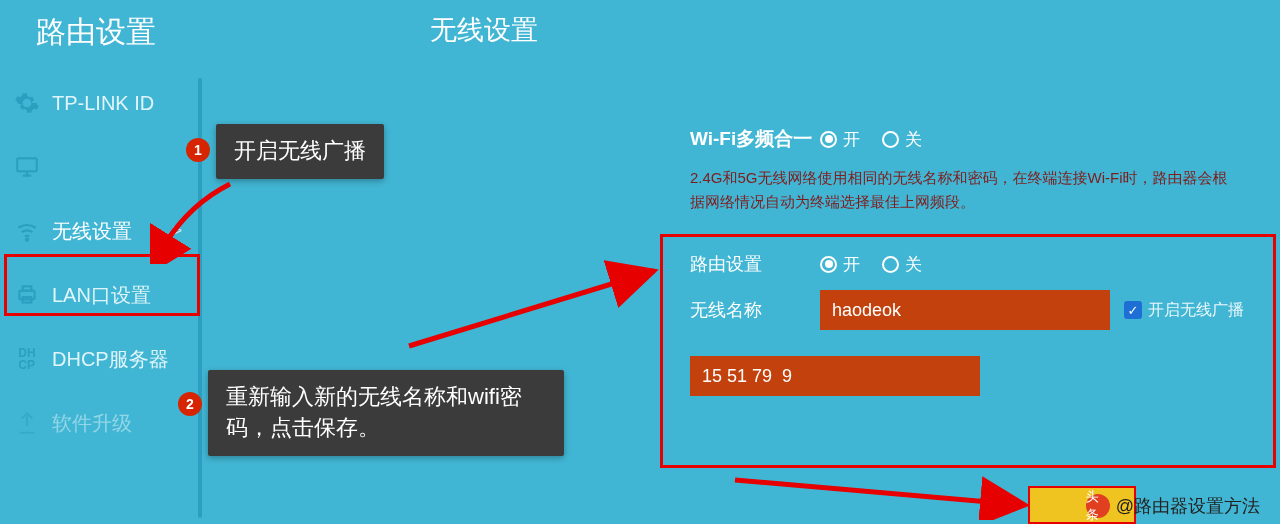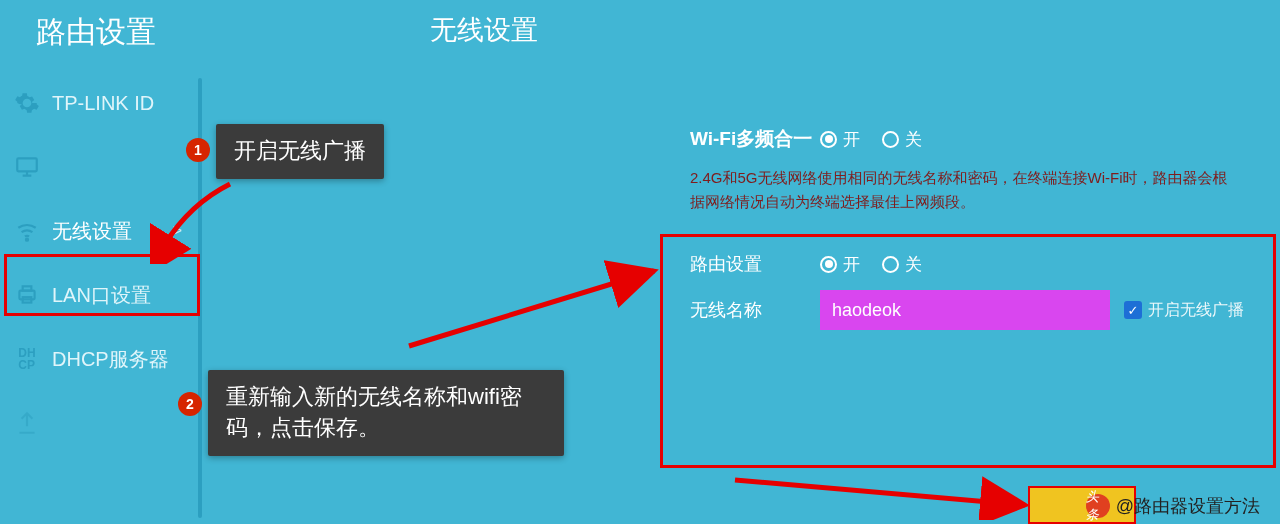--- a/index.html
+++ b/index.html
@@ -107,21 +107,21 @@
 }
 .hint {
   font-size: 15px;
   color: #7f1d1d;
   line-height: 1.6;
   max-width: 540px;
 }
 .input {
   width: 290px;
   height: 40px;
-  background: #d946ef;
+  background: #c2410c;
   border: none;
   color: #fff;
   font-size: 18px;
   padding: 0 12px;
   outline: none;
 }
 .chk {
   display: inline-flex;
   align-items: center;
   margin-left: 14px;
@@ -192,21 +192,20 @@
 .watermark .wm-icon {
   width: 24px; height: 24px;
   border-radius: 50%;
   background: #e04020;
   margin-right: 6px;
   display: inline-flex;
   align-items: center;
   justify-content: center;
   color: #fff;
   font-size: 13px;
-  font-style: italic;
 }
 </style>
 </head>
 <body>
 
 <div class="sidebar">
   <div class="sidebar-title">路由设置</div>
 
   <div class="nav-item">
     <span class="icon">
@@ -252,20 +251,21 @@
     <span class="icon" style="color:#2c9fc0;font-size:12px;font-weight:700;line-height:1;">DH<br>CP</span>
     <span class="label">DHCP服务器</span>
   </div>
 
   <div class="nav-item" style="opacity:.5;">
     <span class="icon">
       <svg width="26" height="26" viewBox="0 0 24 24" fill="none" stroke="#2c9fc0" stroke-width="2">
           <path d="M12 3v12M7 8l5-5 5 5M5 21h14"></path>
         </svg>
     </span>
+    <span class="label">软件升级</span>
   </div>
 
   <div class="sidebar-scroll"></div>
 </div>
 
 <div class="highlight-box"></div>
 
 <div class="main">
   <div class="main-title">无线设置</div>
 
@@ -298,20 +298,21 @@
     </div>
     <div class="row" style="margin-top:10px;">
       <span class="row-label">无线名称</span>
       <input class="input" value="haodeok" style="">
       <span class="chk">
         <span class="box">✓</span>
         <span>开启无线广播</span>
       </span>
     </div>
     <div class="row" style="margin-top:26px;">
+      <input class="input" value="15 51 79  9" style="">
     </div>
   </div>
 </div>
 
 <div class="form-box"></div>
 <div class="save-btn"></div>
 
 <div class="badge" style="left:186px; top:138px;">1</div>
 <div class="tooltip" style="left:216px; top:124px;">开启无线广播</div>
 

